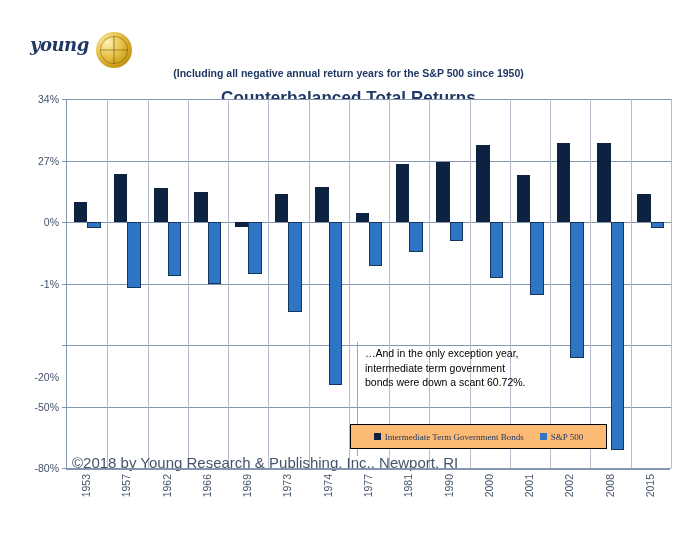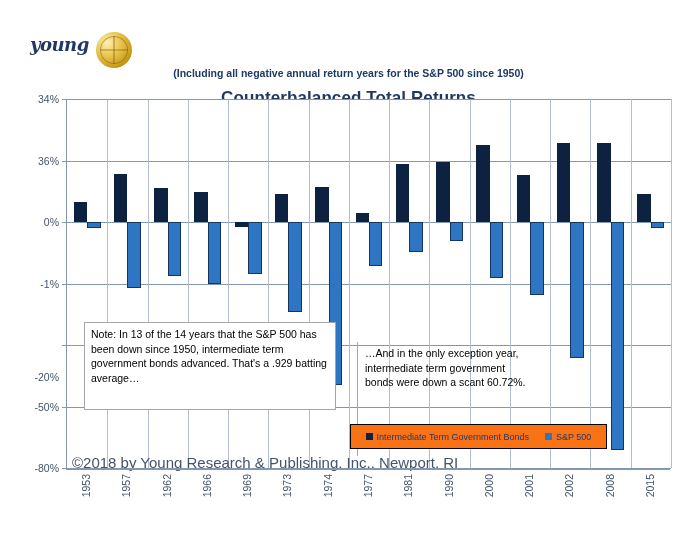--- a/index.html
+++ b/index.html
@@ -60,23 +60,23 @@
     border:1px solid #a6a6a6;font-size:10.5px;line-height:14.6px;
     color:#000000;padding:4px 6px 3px 6px;font-family:"Liberation Sans", sans-serif;
   }
   #note1{left:17px;top:223px;width:252px;height:88px;}
   #note2{left:290px;top:243px;width:182px;height:62px;border:none;border-left:1px solid #a6a6a6;
          padding-left:7px;background:transparent;}
   #note2-leader{position:absolute;left:290px;top:243px;width:1px;height:114px;background:#a6a6a6;}
   
   #legend{
     position:absolute;left:283px;top:325px;width:257px;height:25px;
-    box-sizing:border-box;background:#f97316;border:1.5px solid #000;
+    box-sizing:border-box;background:#fdba74;border:1.5px solid #000;
     display:flex;align-items:center;justify-content:center;gap:16px;
-    font-size:9px;color:#1f3864;
+    font-size:9px;color:#1f3864;font-family:Liberation Serif, serif;
   }
   .legend-item{display:flex;align-items:center;gap:4px;white-space:nowrap;}
   .swatch{width:7px;height:7px;display:inline-block;}
   .swatch.bond{background:#0d2240;}
   .swatch.spx{background:#2e75c4;}
   
   #copyright{
     position:absolute;left:5px;top:355px;font-size:15px;color:#44546a;white-space:nowrap;
   }
   
@@ -105,21 +105,21 @@
       <div class="gridline" style="top: 61.5px;"></div>
       <div class="gridline zero" style="top: 123px;"></div>
       <div class="gridline" style="top: 184.5px;"></div>
       <div class="gridline" style="top: 246px;"></div>
       <div class="gridline" style="top: 307.5px;"></div>
       <div class="gridline" style="top: 369px;"></div>
     </div>
   <div id="yticks">
       <div class="ylabel-wrap" style="top: 0px;">34%</div>
       <div class="tickmark" style="top: 0px;"></div>
-      <div class="ylabel-wrap" style="top: 61.5px;">36%</div>
+      <div class="ylabel-wrap" style="top: 61.5px;">27%</div>
       <div class="tickmark" style="top: 61.5px;"></div>
       <div class="ylabel-wrap" style="top: 123px;">0%</div>
       <div class="tickmark" style="top: 123px;"></div>
       <div class="ylabel-wrap" style="top: 184.5px;">-1%</div>
       <div class="tickmark" style="top: 184.5px;"></div>
       <div class="ylabel-wrap" style="top: 246px; margin-top: 32px;">-20%</div>
       <div class="tickmark" style="top: 246px;"></div>
       <div class="ylabel-wrap" style="top: 307.5px;">-50%</div>
       <div class="tickmark" style="top: 307.5px;"></div>
       <div class="ylabel-wrap" style="top: 369px;">-80%</div>
@@ -166,21 +166,20 @@
       <div class="bar spx" style="left: 503.333px; width: 13.4893px; top: 123px; height: 135.915px;"></div>
       <div class="catline" style="left: 523.467px; top: 0px; height: 369px;"></div>
       <div class="bar bond" style="left: 530.111px; width: 13.4893px; top: 43.665px; height: 79.335px;"></div>
       <div class="bar spx" style="left: 543.6px; width: 13.4893px; top: 123px; height: 227.55px;"></div>
       <div class="catline" style="left: 563.733px; top: 0px; height: 369px;"></div>
       <div class="bar bond" style="left: 570.377px; width: 13.4893px; top: 95.325px; height: 27.675px;"></div>
       <div class="bar spx" style="left: 583.867px; width: 13.4893px; top: 123px; height: 6.15px;"></div>
       <div class="catline" style="left: 604px; top: 0px; height: 369px;"></div>
     </div>
 
-  <div class="note" id="note1">Note: In 13 of the 14 years that the S&amp;P 500 has been down since 1950, intermediate term government bonds advanced.  That's a .929 batting average…</div>
   <div id="note2-leader"></div>
   <div class="note" id="note2">…And in the only exception year, intermediate term government bonds were down a scant 60.72%.</div>
 
   <div id="legend">
     <span class="legend-item">
       <span class="swatch bond"></span>
       <span>Intermediate Term Government Bonds</span>
     </span>
     <span class="legend-item">
       <span class="swatch spx"></span>

